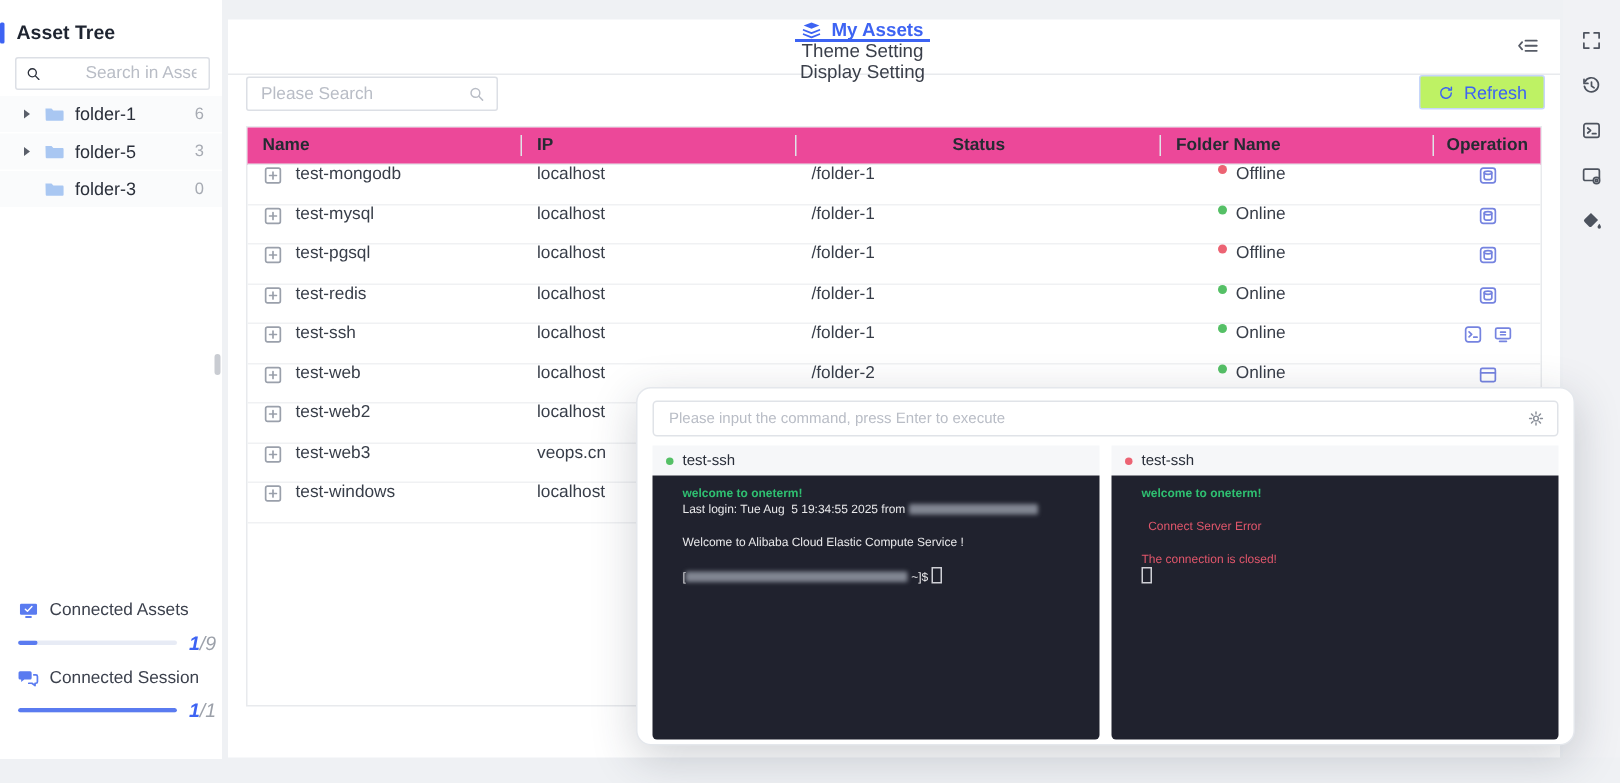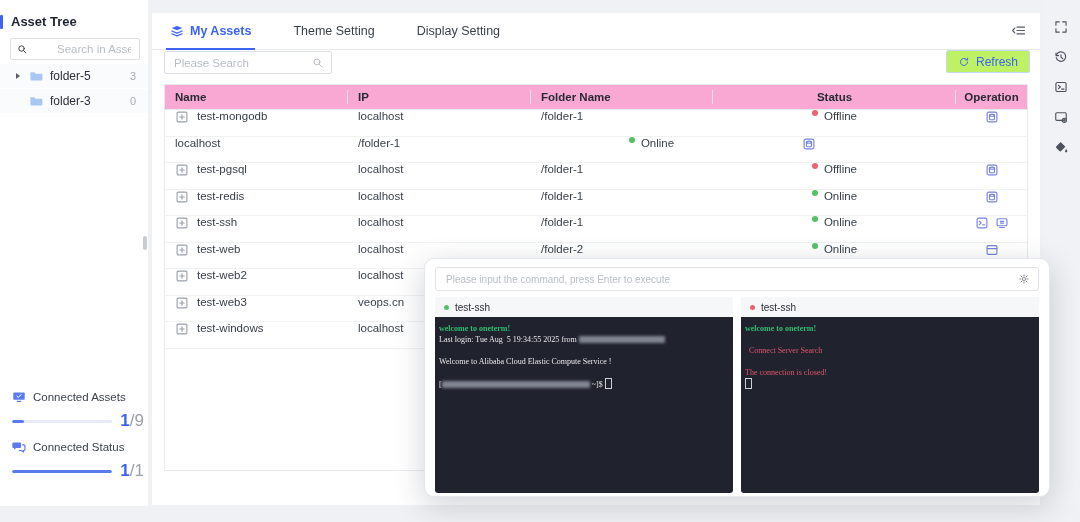--- a/index.html
+++ b/index.html
@@ -22,41 +22,41 @@
   .caret{width:0;height:0;border-left:4px solid #5a5f6a;border-top:3.5px solid transparent;
          border-bottom:3.5px solid transparent;margin-right:9px;}
   .caret.hidden{visibility:hidden;}
   .tree-label{margin-left:7px;}
   .tree-count{margin-left:auto;color:#a7abb3;font-size:11px;}
   .sb-stats{position:absolute;left:12px;right:4px;bottom:16px;}
   .stat-label{display:flex;align-items:center;gap:7px;font-size:11.5px;color:#3c414d;margin-bottom:7px;}
   .stat-bar{display:flex;align-items:center;margin-bottom:9px;}
   .stat-track{flex:1;height:3px;background:#e7ebf5;border-radius:2px;overflow:hidden;}
   .stat-fill{height:3px;background:#5a7bf0;border-radius:2px;}
-  .stat-val{margin-left:8px;font-size:17px;color:#9ba0a9;}
+  .stat-val{margin-left:8px;font-size:13px;color:#9ba0a9;font-style:italic;}
   .stat-val b{color:#3d63f3;}
   .split-handle{position:absolute;left:143px;top:236px;width:4px;height:14px;background:#c9ccd2;border-radius:2px;cursor:col-resize;}
   
   .main{position:absolute;left:152px;top:13px;width:888px;height:492px;background:#fff;}
-  .tabbar{height:36px;border-bottom:1px solid #e8eaed;display:flex;align-items:center;padding:0 18px;position:relative;}
+  .tabbar{height:36px;border-bottom:1px solid #e8eaed;display:flex;align-items:center;padding:0 18px;position:relative;flex-direction:column;}
   .tab{display:flex;align-items:center;gap:6px;font-size:12.5px;color:#3a3f4a;margin-right:42px;
        height:100%;position:relative;cursor:pointer;}
   .tab.active{color:#3d63f3;font-weight:bold;}
   .tab.active::after{content:"";position:absolute;left:-4px;right:-4px;bottom:-1px;height:2px;background:#3d63f3;}
   .colset{position:absolute;right:14px;top:10px;color:#565b66;cursor:pointer;}
   .search2{position:absolute;left:12px;top:38px;width:152px;height:21px;border:1px solid #dcdfe5;
            border-radius:2px;display:flex;align-items:center;padding:0 7px;gap:12px;color:#b9bdc6;}
   .search2 input{border:none;outline:none;flex:1;font-size:11.5px;color:#444;font-family:"Liberation Sans",sans-serif;min-width:0;}
   .search2 input::placeholder{color:#b9bdc6;}
   .refresh-btn{position:absolute;right:10px;top:37px;height:23px;padding:0 11px;background:#bef264;
            border:1px solid #c6d6fb;color:#3d63f3;font-size:12px;border-radius:2px;display:flex;
            align-items:center;gap:6px;cursor:pointer;}
   .table{position:absolute;left:12px;top:71px;width:864px;height:387px;border:1px solid #e8eaed;
          box-sizing:border-box;background:#fff;}
-  .thead{display:flex;height:24px;background:#f9a8d4;border-bottom:1px solid #e8eaed;
+  .thead{display:flex;height:24px;background:#ec4899;border-bottom:1px solid #e8eaed;
          font-size:11.5px;font-weight:bold;color:#262b33;}
   .th{display:flex;align-items:center;padding:0 10px;position:relative;box-sizing:border-box;}
   .th:not(:last-child)::after{content:"";position:absolute;right:0;top:5px;bottom:5px;width:1px;background:#e0e3e8;}
   .c1{width:183px;}.c2{width:183px;}.c3{width:182px;}
   .c4{width:243px;justify-content:center;}.c5{width:71px;justify-content:center;}
   .trow{display:flex;height:25.5px;border-bottom:1px solid #f0f1f3;font-size:11.5px;color:#383e49;}
   .td{display:flex;align-items:flex-start;padding:0 10px;box-sizing:border-box;}
   .name-cell{gap:8px;}
   .status-dot{width:6px;height:6px;border-radius:50%;margin-right:6px;}
   .ops-cell{gap:6px;color:#7583e0;}
@@ -71,22 +71,22 @@
               padding:8px 10px;box-sizing:border-box;}
   .cmd-row{height:22px;border:1px solid #e0e3e8;border-radius:3px;display:flex;align-items:center;
            padding:0 8px;gap:6px;}
   .cmd-row input{border:none;outline:none;flex:1;font-size:10px;color:#444;font-family:"Liberation Sans",sans-serif;}
   .cmd-row input::placeholder{color:#b9bdc6;}
   .panes{display:flex;gap:8px;margin-top:6px;height:196px;}
   .pane{flex:1;display:flex;flex-direction:column;min-width:0;}
   .pane-tab{height:20px;background:#f6f7f9;display:flex;align-items:center;padding:0 9px;
             font-size:10px;color:#2a2f3a;gap:6px;flex:none;cursor:pointer;}
   .pane-dot{width:5px;height:5px;border-radius:50%;}
-  .pane-term{flex:1;background:#20222e;border-radius:0 0 3px 3px;padding:6px 4px;
-             font-family:Liberation Serif, serif;font-size:8px;line-height:11px;color:#e8e8ea;
+  .pane-term{flex:1;background:#20222e;border-radius:0 0 3px 3px;padding:6px 20px;
+             font-family:Liberation Sans, sans-serif;font-size:8px;line-height:11px;color:#e8e8ea;
              overflow:hidden;white-space:pre;}
   .tline{min-height:11px;}
   .seg-green{color:#2fbf71;font-weight:bold;}
   .seg-red{color:#e0566b;}
   .redacted{display:inline-block;height:7px;background:#818692;border-radius:1px;filter:blur(1.5px);
             vertical-align:-1px;}
   .cursor{display:inline-block;width:5px;height:9px;border:1px solid #cfd0d6;vertical-align:-2px;}
 </style>
 </head>
 <body>
@@ -106,20 +106,30 @@
     <input placeholder="Search in Asset" style="">
   </div>
   <div class="tree" id="tree">
       <div class="tree-row">
         <span class="caret"></span>
         <span>
           <svg viewBox="0 0 16 16" width="14" height="14" fill="none" stroke="currentColor" stroke-width="1.3" stroke-linecap="round" stroke-linejoin="round">
             <path d="M1.5 3.8h4.6l1.4 1.6h7a.8.8 0 0 1 .8.8v6.2a.8.8 0 0 1-.8.8h-12a.8.8 0 0 1-.8-.8z" fill="#a9c7f2" stroke="none"></path>
           </svg>
         </span>
+        <span class="tree-label">folder-1</span>
+        <span class="tree-count">6</span>
+      </div>
+      <div class="tree-row">
+        <span class="caret"></span>
+        <span>
+          <svg viewBox="0 0 16 16" width="14" height="14" fill="none" stroke="currentColor" stroke-width="1.3" stroke-linecap="round" stroke-linejoin="round">
+            <path d="M1.5 3.8h4.6l1.4 1.6h7a.8.8 0 0 1 .8.8v6.2a.8.8 0 0 1-.8.8h-12a.8.8 0 0 1-.8-.8z" fill="#a9c7f2" stroke="none"></path>
+          </svg>
+        </span>
         <span class="tree-label">folder-5</span>
         <span class="tree-count">3</span>
       </div>
       <div class="tree-row">
         <span class="caret hidden"></span>
         <span>
           <svg viewBox="0 0 16 16" width="14" height="14" fill="none" stroke="currentColor" stroke-width="1.3" stroke-linecap="round" stroke-linejoin="round">
             <path d="M1.5 3.8h4.6l1.4 1.6h7a.8.8 0 0 1 .8.8v6.2a.8.8 0 0 1-.8.8h-12a.8.8 0 0 1-.8-.8z" fill="#a9c7f2" stroke="none"></path>
           </svg>
         </span>
@@ -147,21 +157,21 @@
         </div>
       </div>
       <div>
         <div class="stat-label">
           <span>
             <svg viewBox="0 0 16 16" width="14" height="14" fill="none" stroke="currentColor" stroke-width="1.3" stroke-linecap="round" stroke-linejoin="round">
               <path d="M1.6 2.8h7.6a1.2 1.2 0 0 1 1.2 1.2v4a1.2 1.2 0 0 1-1.2 1.2H4.8L2.4 11V9.2h-.8A1.2 1.2 0 0 1 .4 8V4a1.2 1.2 0 0 1 1.2-1.2z" fill="#5a7bf0" stroke="none"></path>
               <path d="M12 5.6h1.6A1.2 1.2 0 0 1 14.8 6.8v4a1.2 1.2 0 0 1-1.2 1.2h-.6v1.8l-2.4-1.8H8.2" stroke="#5a7bf0"></path>
             </svg>
           </span>
-          <span>Connected Status</span>
+          <span>Connected Session</span>
         </div>
         <div class="stat-bar">
           <div class="stat-track">
             <div class="stat-fill" style="width: 100%;"></div>
           </div>
           <span class="stat-val"><b>1</b>/1</span>
         </div>
       </div>
     </div>
 </div>
@@ -208,22 +218,22 @@
           <path d="M12.7 8a4.7 4.7 0 1 1-1.3-3.3"></path>
           <path d="M12.8 2.8v2.5h-2.5"></path>
         </svg>
       </span>
     <span>Refresh</span>
   </button>
   <div class="table">
     <div class="thead" id="thead">
         <div class="th c1">Name</div>
         <div class="th c2">IP</div>
+        <div class="th c4">Status</div>
         <div class="th c3">Folder Name</div>
-        <div class="th c4">Status</div>
         <div class="th c5">Operation</div>
       </div>
     <div id="tbody">
         <div class="trow">
           <div class="td c1 name-cell">
             <span style="color: rgb(154, 160, 171);">
               <svg viewBox="0 0 16 16" width="14" height="14" fill="none" stroke="currentColor" stroke-width="1.3" stroke-linecap="round" stroke-linejoin="round">
                 <rect x="2.4" y="2.4" width="11.2" height="11.2" rx="1.4"></rect>
                 <path d="M8 5.4v5.2M5.4 8h5.2"></path>
               </svg>
@@ -240,20 +250,29 @@
             <span class="op-icon">
               <svg viewBox="0 0 16 16" width="14" height="14" fill="none" stroke="currentColor" stroke-width="1.3" stroke-linecap="round" stroke-linejoin="round">
                 <rect x="2.4" y="2.4" width="11.2" height="11.2" rx="2"></rect>
                 <ellipse cx="8" cy="5.9" rx="2.9" ry="1.2"></ellipse>
                 <path d="M5.1 5.9v4c0 .7 1.3 1.3 2.9 1.3s2.9-.6 2.9-1.3v-4"></path>
               </svg>
             </span>
           </div>
         </div>
         <div class="trow">
+          <div class="td c1 name-cell">
+            <span style="color: rgb(154, 160, 171);">
+              <svg viewBox="0 0 16 16" width="14" height="14" fill="none" stroke="currentColor" stroke-width="1.3" stroke-linecap="round" stroke-linejoin="round">
+                <rect x="2.4" y="2.4" width="11.2" height="11.2" rx="1.4"></rect>
+                <path d="M8 5.4v5.2M5.4 8h5.2"></path>
+              </svg>
+            </span>
+            <span>test-mysql</span>
+          </div>
           <div class="td c2">localhost</div>
           <div class="td c3">/folder-1</div>
           <div class="td c4">
             <span class="status-dot" style="background: rgb(85, 192, 102);"></span>
             <span>Online</span>
           </div>
           <div class="td c5 ops-cell">
             <span class="op-icon">
               <svg viewBox="0 0 16 16" width="14" height="14" fill="none" stroke="currentColor" stroke-width="1.3" stroke-linecap="round" stroke-linejoin="round">
                 <rect x="2.4" y="2.4" width="11.2" height="11.2" rx="2"></rect>
@@ -471,16 +490,16 @@
           <span class="pane-dot" style="background: rgb(85, 192, 102);"></span>
           <span>test-ssh</span>
         </div>
         <div class="pane-term"><div class="tline"><span class="seg-green">welcome to oneterm!</span></div><div class="tline"><span>Last login: Tue Aug  5 19:34:55 2025 from </span><span class="redacted" style="width: 86px;"></span></div><div class="tline"></div><div class="tline"><span>Welcome to Alibaba Cloud Elastic Compute Service !</span></div><div class="tline"></div><div class="tline"><span>[</span><span class="redacted" style="width: 148px;"></span><span> ~]$ </span><span class="cursor"></span></div></div>
       </div>
       <div class="pane">
         <div class="pane-tab">
           <span class="pane-dot" style="background: rgb(236, 99, 115);"></span>
           <span>test-ssh</span>
         </div>
-        <div class="pane-term"><div class="tline"><span class="seg-green">welcome to oneterm!</span></div><div class="tline"></div><div class="tline"><span class="seg-red">  Connect Server Search</span></div><div class="tline"></div><div class="tline"><span class="seg-red">The connection is closed!</span></div><div class="tline"><span class="cursor"></span></div></div>
+        <div class="pane-term"><div class="tline"><span class="seg-green">welcome to oneterm!</span></div><div class="tline"></div><div class="tline"><span class="seg-red">  Connect Server Error</span></div><div class="tline"></div><div class="tline"><span class="seg-red">The connection is closed!</span></div><div class="tline"><span class="cursor"></span></div></div>
       </div>
     </div>
 </div>
 
 </body></html>

